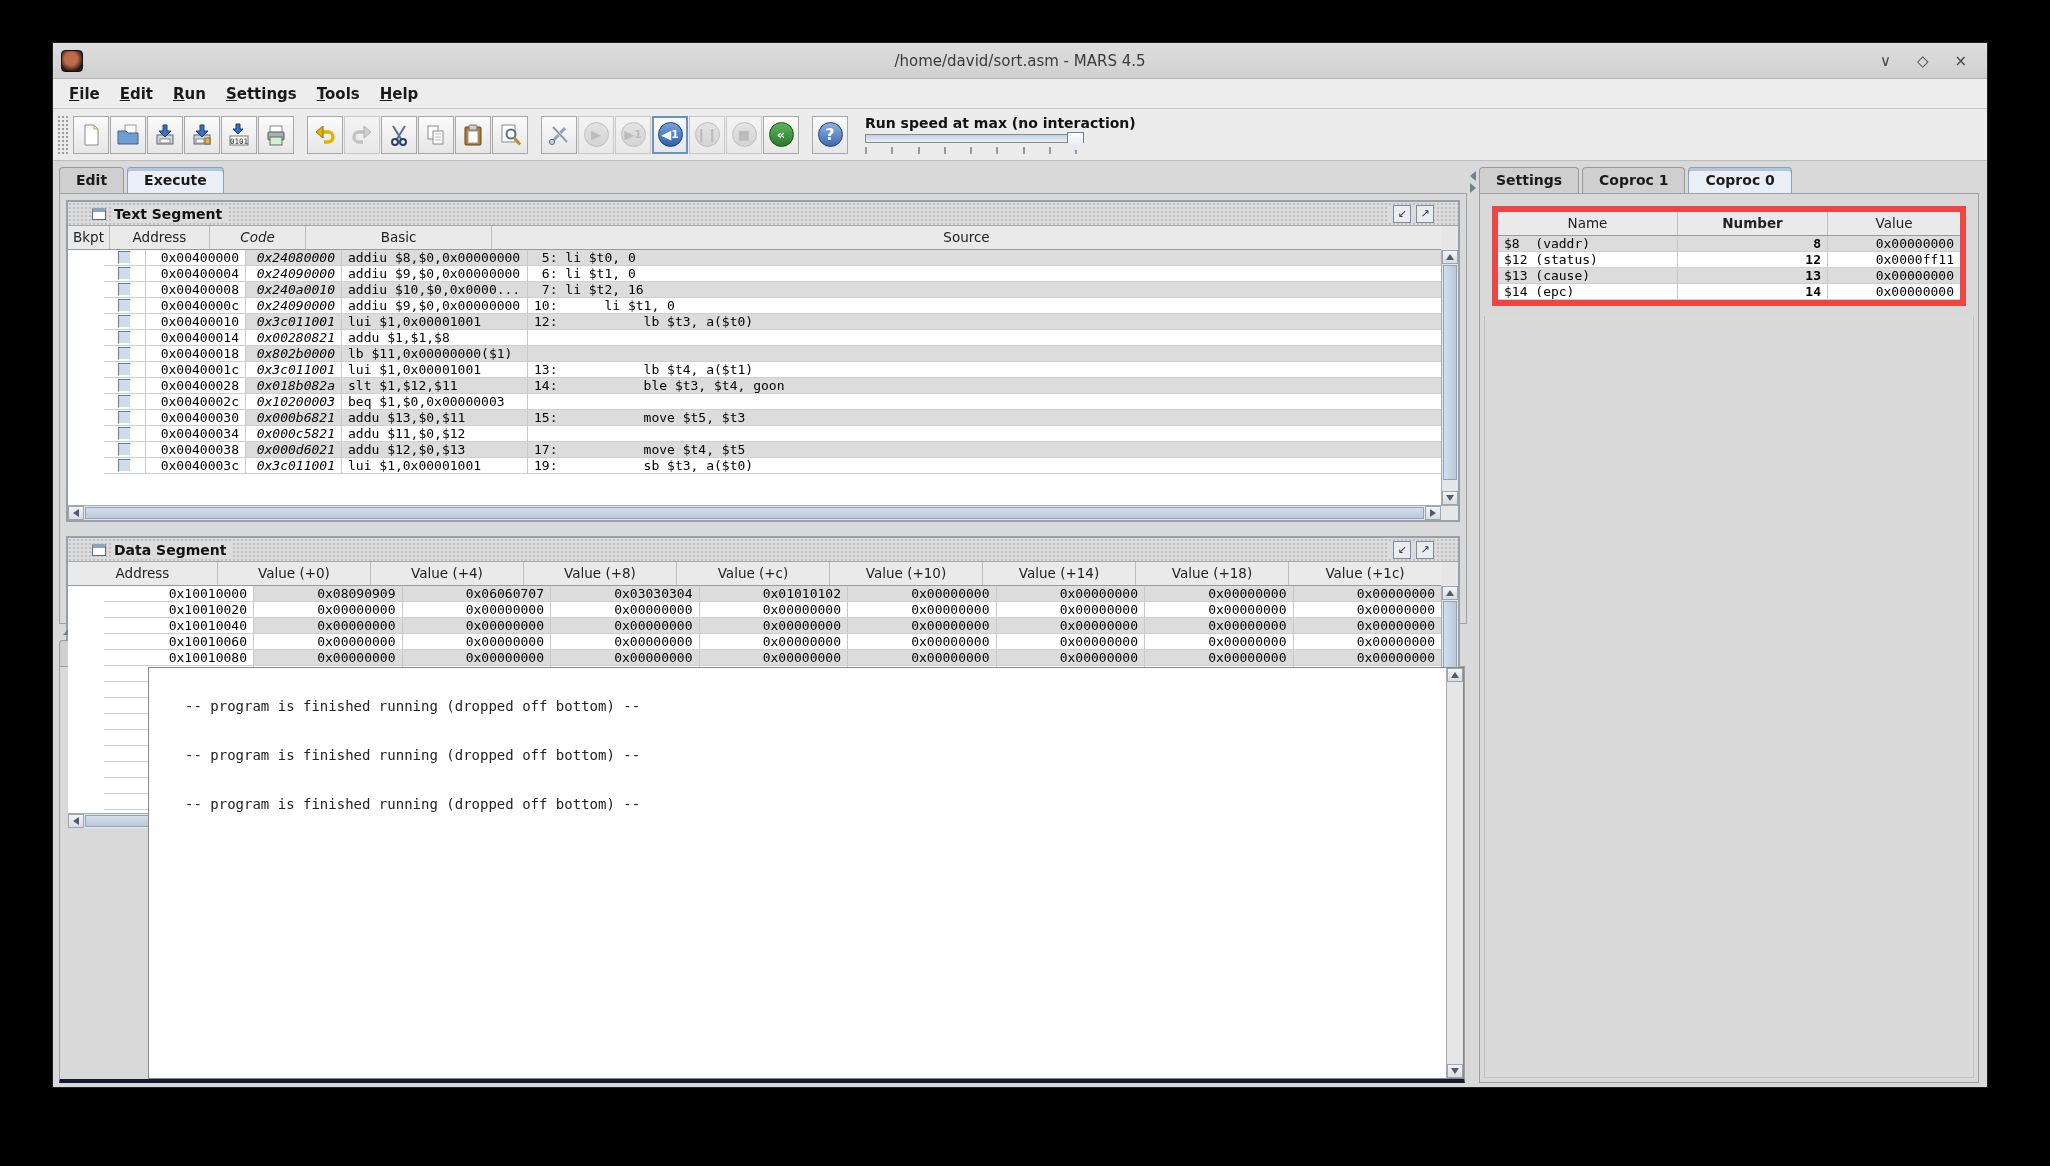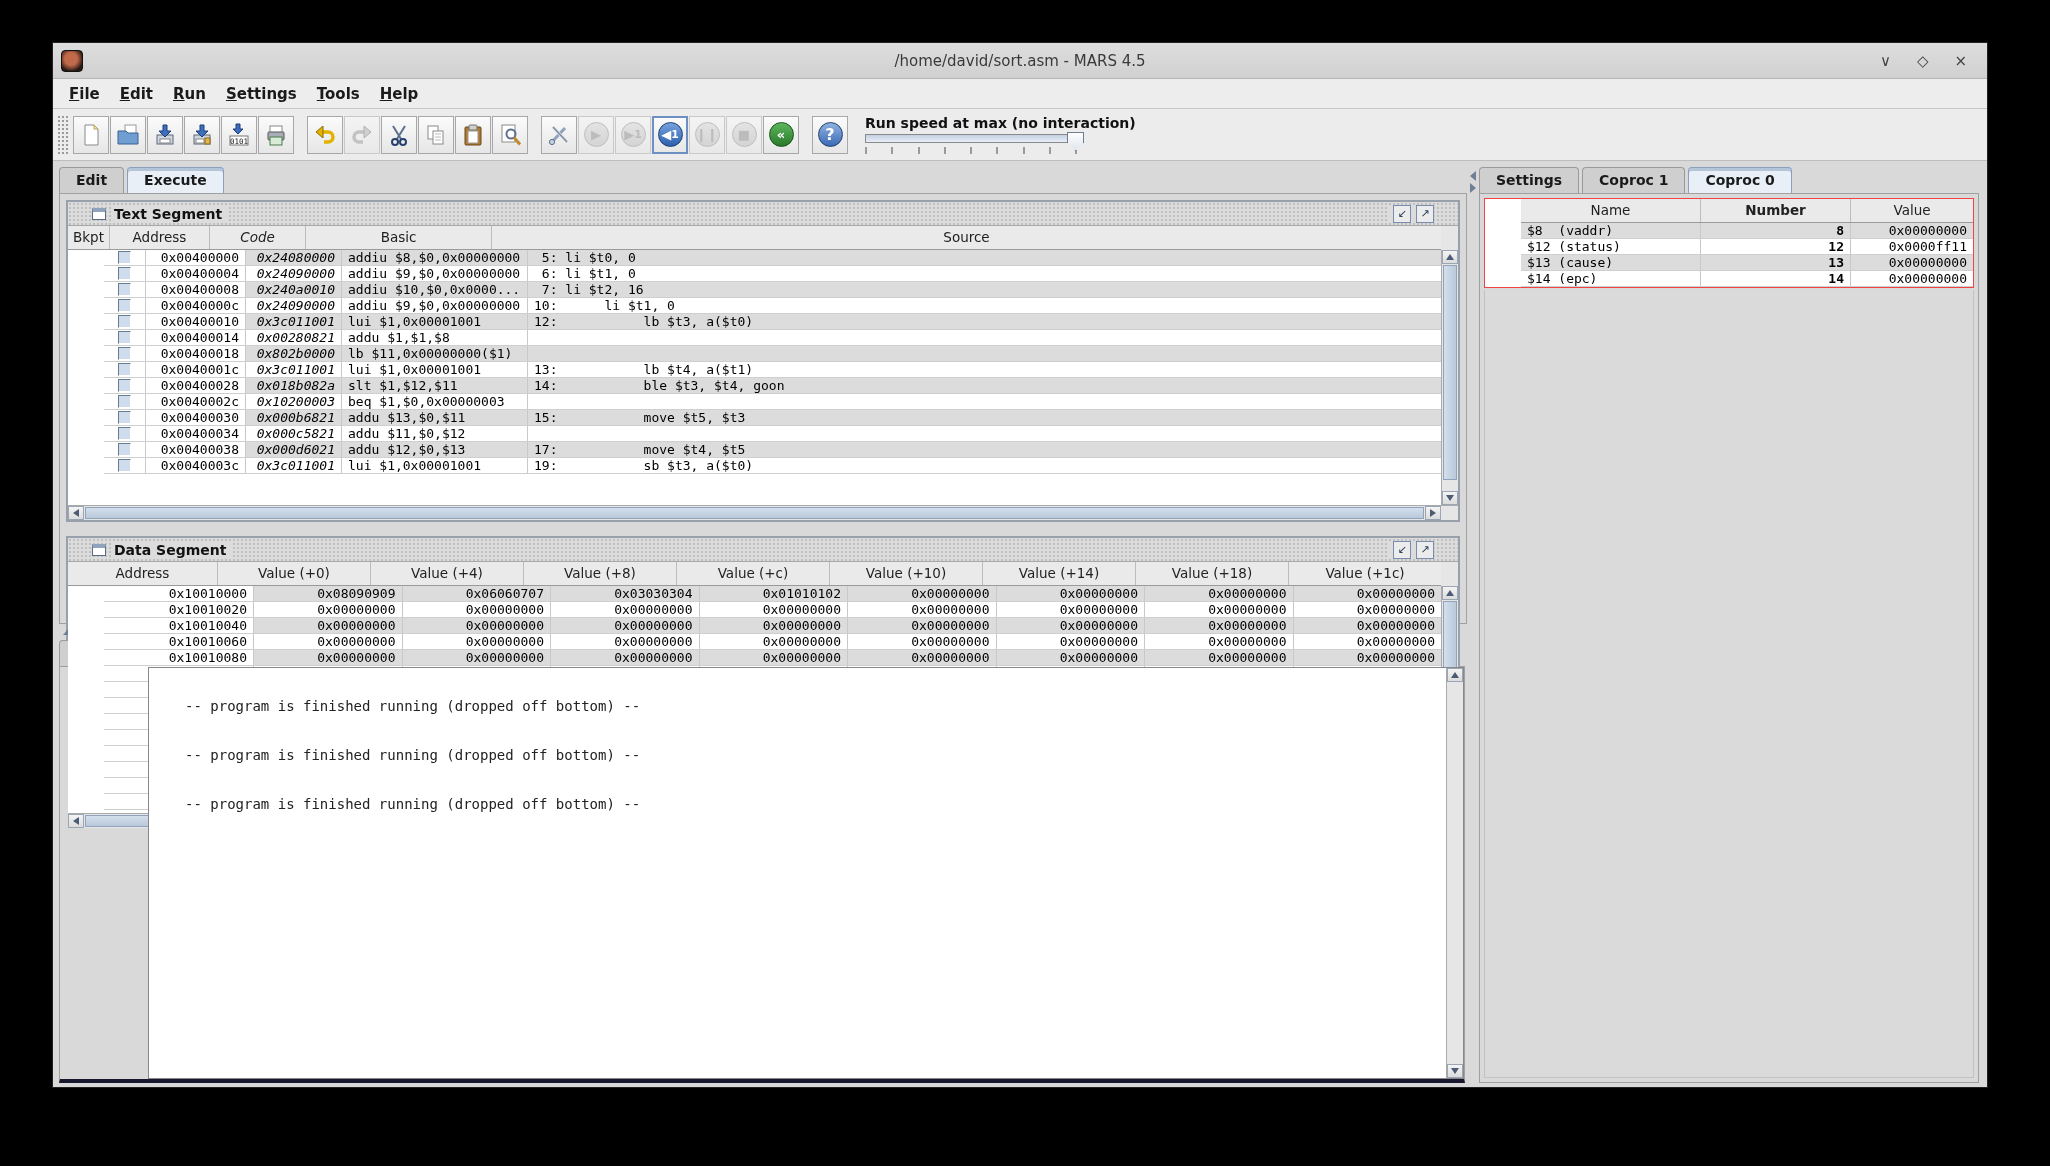--- a/index.html
+++ b/index.html
@@ -139,21 +139,21 @@
   .console { flex:1; display:flex; background:#d9d9d9; border:1px solid #a0a0a0; border-bottom:4px solid #17172e; min-height:0; }
   .clear-col { width:88px; flex:none; display:flex; justify-content:center; align-items:flex-start; padding-top:64px; }
   .clear-btn { padding:5px 14px; font-size:14px; font-weight:bold; color:#111; border:1px solid #7d8da1;
                background:linear-gradient(#ffffff,#dde3ea); box-shadow:1px 1px 0 #9aa; }
   .console-text { flex:1; background:#fff; border:1px solid #888; position:relative; overflow:hidden;
                   padding:30px 20px 0 36px; font-family:"DejaVu Sans Mono","Liberation Mono",monospace; font-size:14px; color:#222; }
   .console-line { margin-bottom:33px; white-space:pre; }
 
   
   .reg-pane { flex:1; display:flex; flex-direction:column; min-height:0; }
-  .reg-table { border:1px solid #ef4444; background:#fff; margin:2px; flex:none;padding-left:36px; }
+  .reg-table { border:6px solid #ef4444; background:#fff; margin:10px; flex:none; }
   .reg-empty { flex:1; background:#dadada; margin:0 2px 2px; border:1px solid #c2c2c2; border-top:none; }
 
   svg { display:block; }
 </style>
 </head>
 <body>
 
 <div class="window">
 
   <div class="titlebar">

